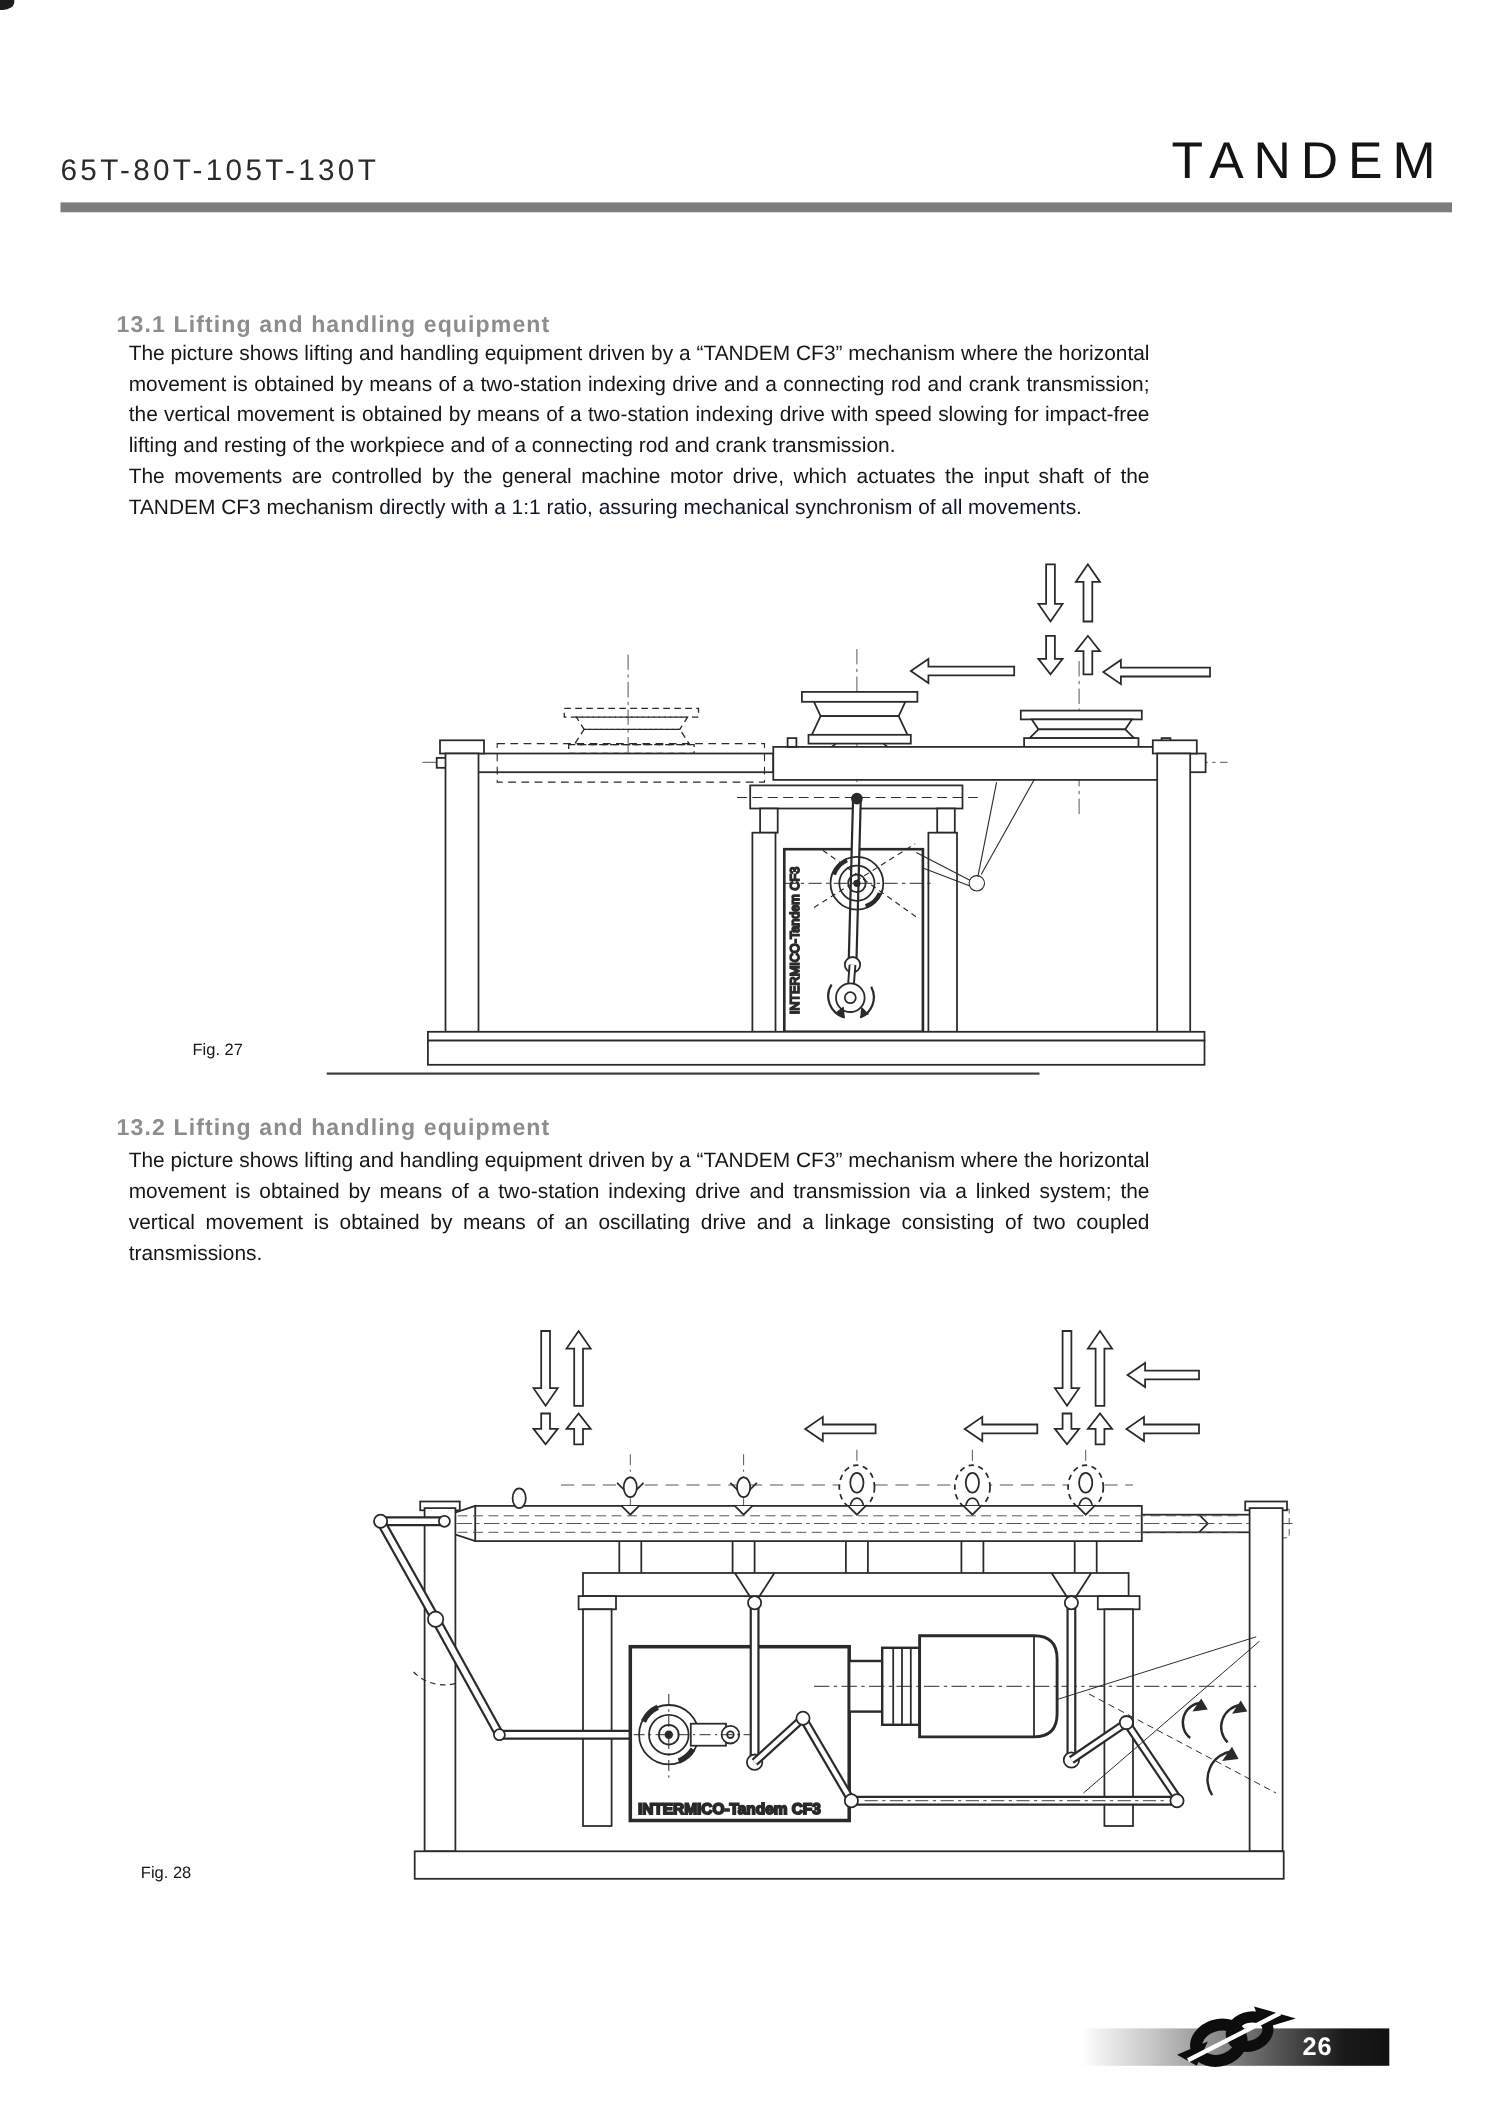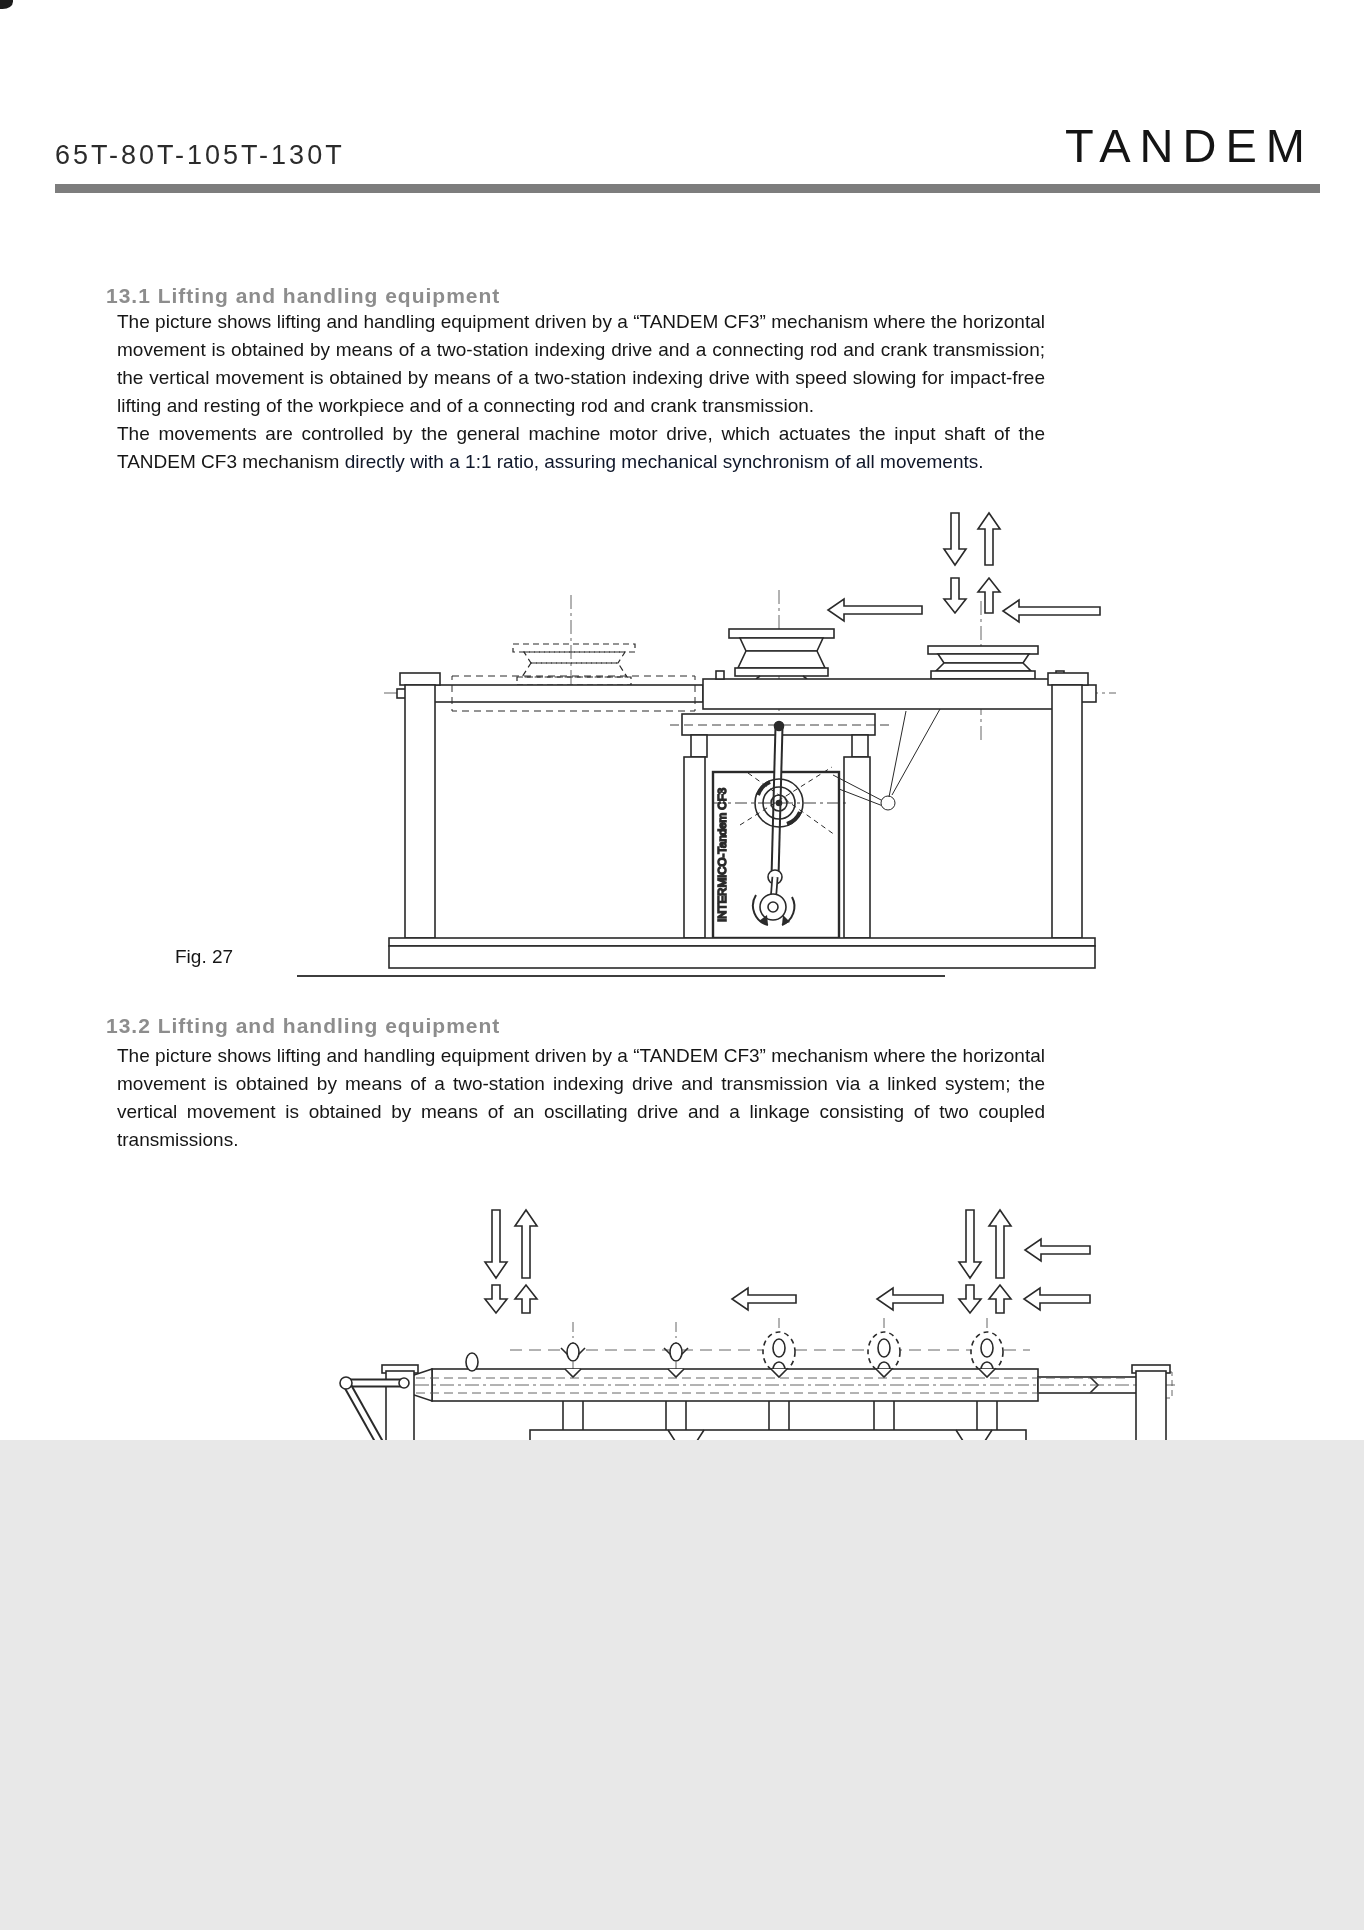--- a/index.html
+++ b/index.html
@@ -1,18 +1,18 @@
 <!DOCTYPE html>
 <html><head>
 <meta charset="utf-8">
 <style>
   * { margin:0; padding:0; box-sizing:border-box; }
   html,body { background:#e8e8e8; }
   .page {
-    position:relative; width:1364px; height:1440px; margin:0 auto;
+    position:relative; width:1364px; height:1930px; margin:0 auto;
     background:#ffffff; overflow:hidden;
     font-family:"Liberation Sans", sans-serif; color:#161616;
   }
   .corner-artifact { position:absolute; left:0; top:0; width:13px; height:9px;
     background:#1c1c1c; border-bottom-right-radius:80%; }
   .hdr-left { position:absolute; left:55px; top:140px; font-size:27px;
     letter-spacing:3px; color:#2b2b2b; }
   .hdr-brand { position:absolute; right:50px; top:118px; font-size:47px;
     letter-spacing:9px; color:#141414; font-weight:400;margin-left:44px; }
   .hdr-rule { position:absolute; left:55px; top:184px; width:1265px; height:9px;
@@ -23,21 +23,21 @@
     letter-spacing:1px; color:#8d8d8d; }
   .sub1-title { left:106px; top:284px; }
   .sub2-title { left:106px; top:1014px; }
   .body-text { position:absolute; left:105px; width:928px; font-size:19px;
     line-height:28px; text-align:justify; color:#161616;margin-left:12px; }
   .p1 { top:308px; }
   .p2 { top:420px; }
   .p3 { top:1042px; }
   .p4 { top:1150px; }
   .muted { color:#0f172a; }
-  .fig-label { position:absolute; font-size:19px; color:#161616; }
+  .fig-label { position:absolute; font-size:15px; color:#161616; }
   .fig27-label { left:175px; top:946px; }
   .fig28-label { left:128px; top:1694px; }
   .fig-rule { position:absolute; left:297px; top:975px; width:648px; height:2px;
     background:#3d3d3d; }
   .fig27-svg { position:absolute; left:380px; top:505px; }
   .fig28-svg { position:absolute; left:330px; top:1200px; }
   .footer-bar { position:absolute; left:983px; top:1844px; width:280px; height:34px;
     background:linear-gradient(90deg,#ffffff 0%,#c9c9c9 22%,#6e6e6e 55%,#1a1a1a 85%,#111 100%); }
   .page-num { position:absolute; left:1184px; top:1847px; font-size:23px;
     font-weight:bold; color:#ffffff; letter-spacing:1px; }

